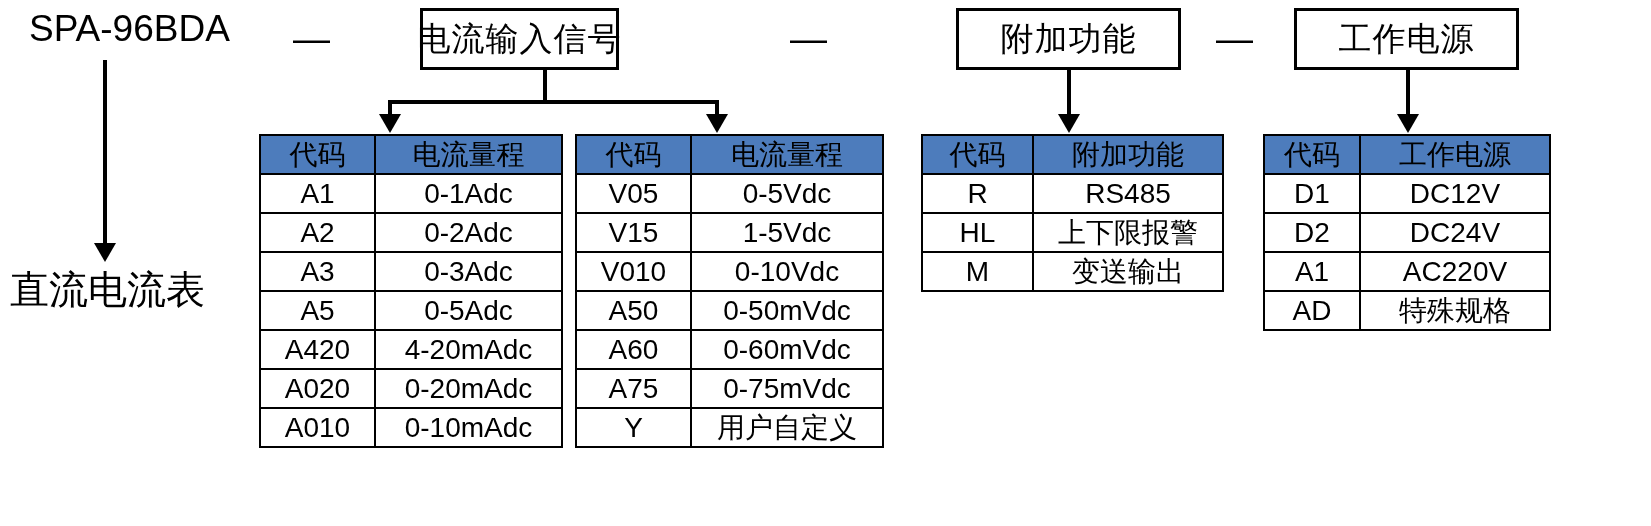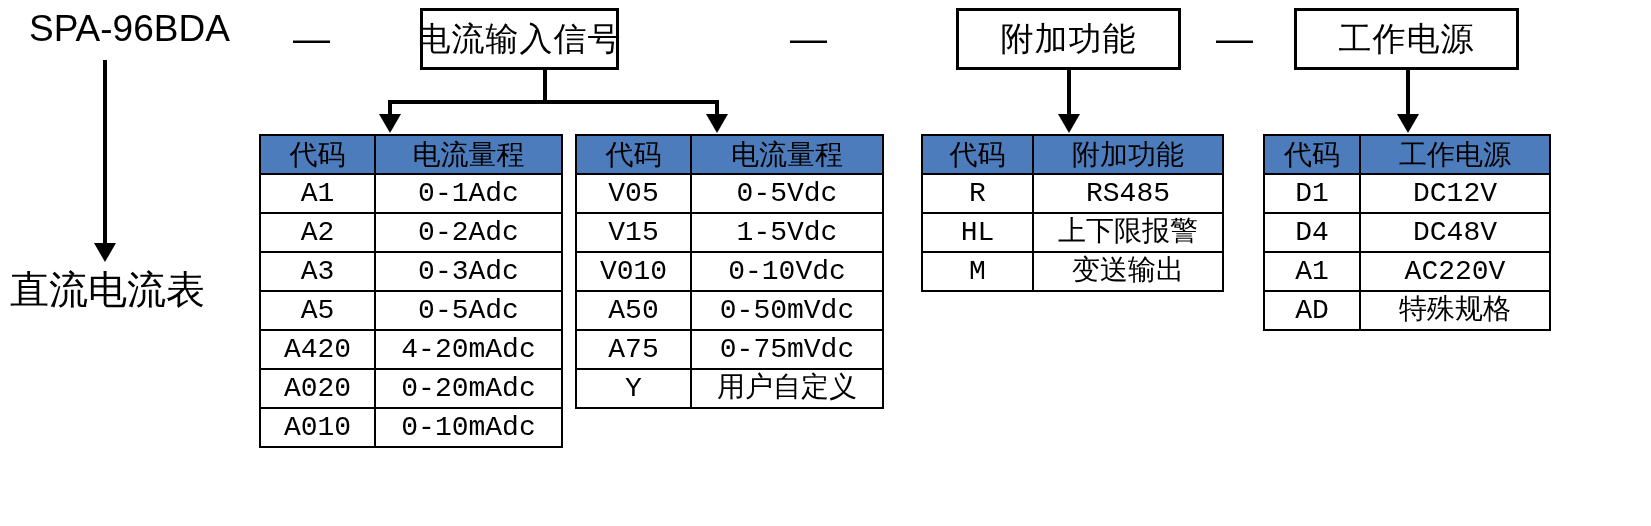--- a/index.html
+++ b/index.html
@@ -99,21 +99,20 @@
     white-space: nowrap;
     font-weight: normal;
     box-sizing: border-box;
   }
   .spec-table th {
     background: #4d7cbc;
     color: #000000;
   }
   .spec-table td {
     background: #ffffff;
-    font-family: Liberation Mono, monospace;
   }
 </style>
 </head>
 <body>
 
 <div id="canvas">
 
   <div class="model-name">SPA-96BDA</div>
   <div class="model-desc">直流电流表</div>
 
@@ -206,20 +205,24 @@
         </tr>
         <tr>
           <td>V010</td>
           <td>0-10Vdc</td>
         </tr>
         <tr>
           <td>A50</td>
           <td>0-50mVdc</td>
         </tr>
         <tr>
+          <td>A60</td>
+          <td>0-60mVdc</td>
+        </tr>
+        <tr>
           <td>A75</td>
           <td>0-75mVdc</td>
         </tr>
         <tr>
           <td>Y</td>
           <td>用户自定义</td>
         </tr>
       </tbody>
   </table>
 
@@ -260,22 +263,22 @@
         <th>代码</th>
         <th>工作电源</th>
       </tr>
     </thead>
     <tbody>
         <tr>
           <td>D1</td>
           <td>DC12V</td>
         </tr>
         <tr>
-          <td>D4</td>
-          <td>DC48V</td>
+          <td>D2</td>
+          <td>DC24V</td>
         </tr>
         <tr>
           <td>A1</td>
           <td>AC220V</td>
         </tr>
         <tr>
           <td>AD</td>
           <td>特殊规格</td>
         </tr>
       </tbody>

